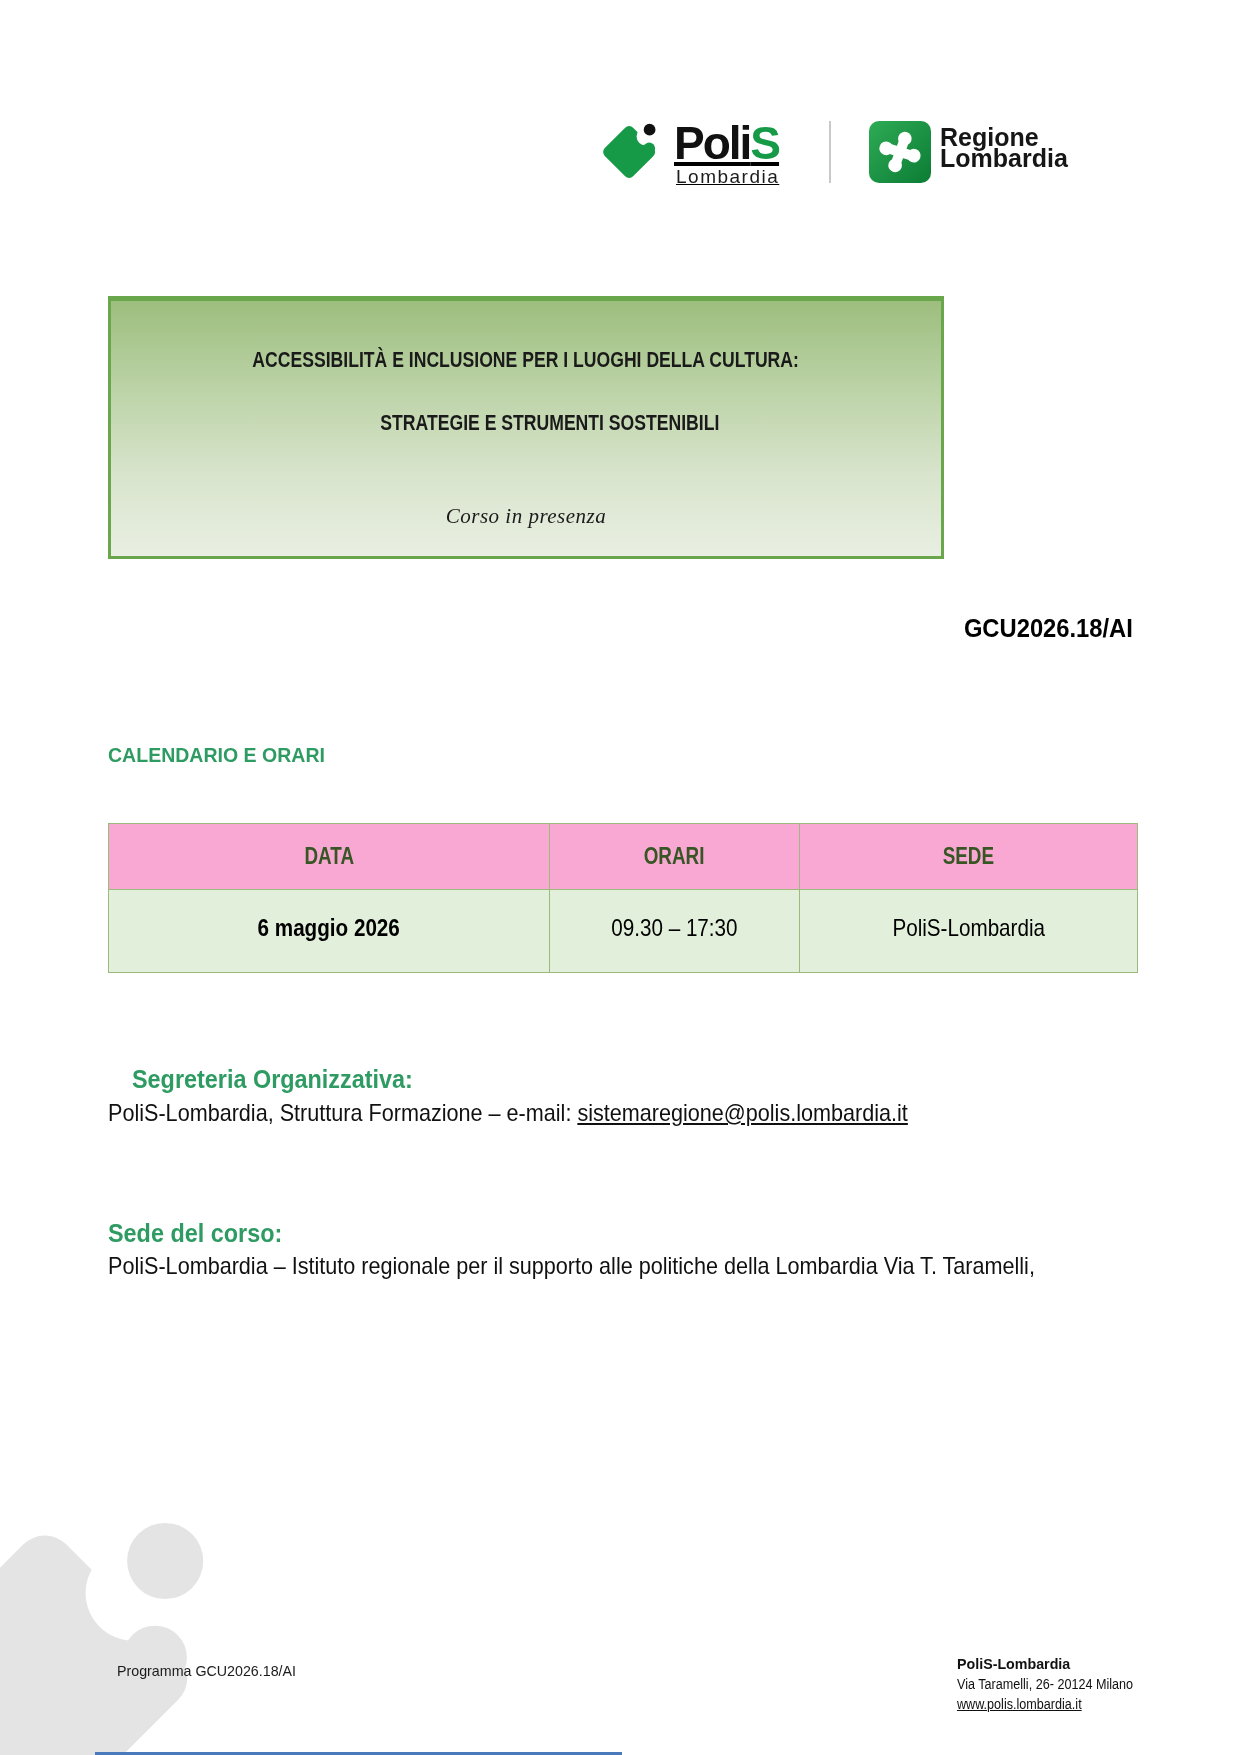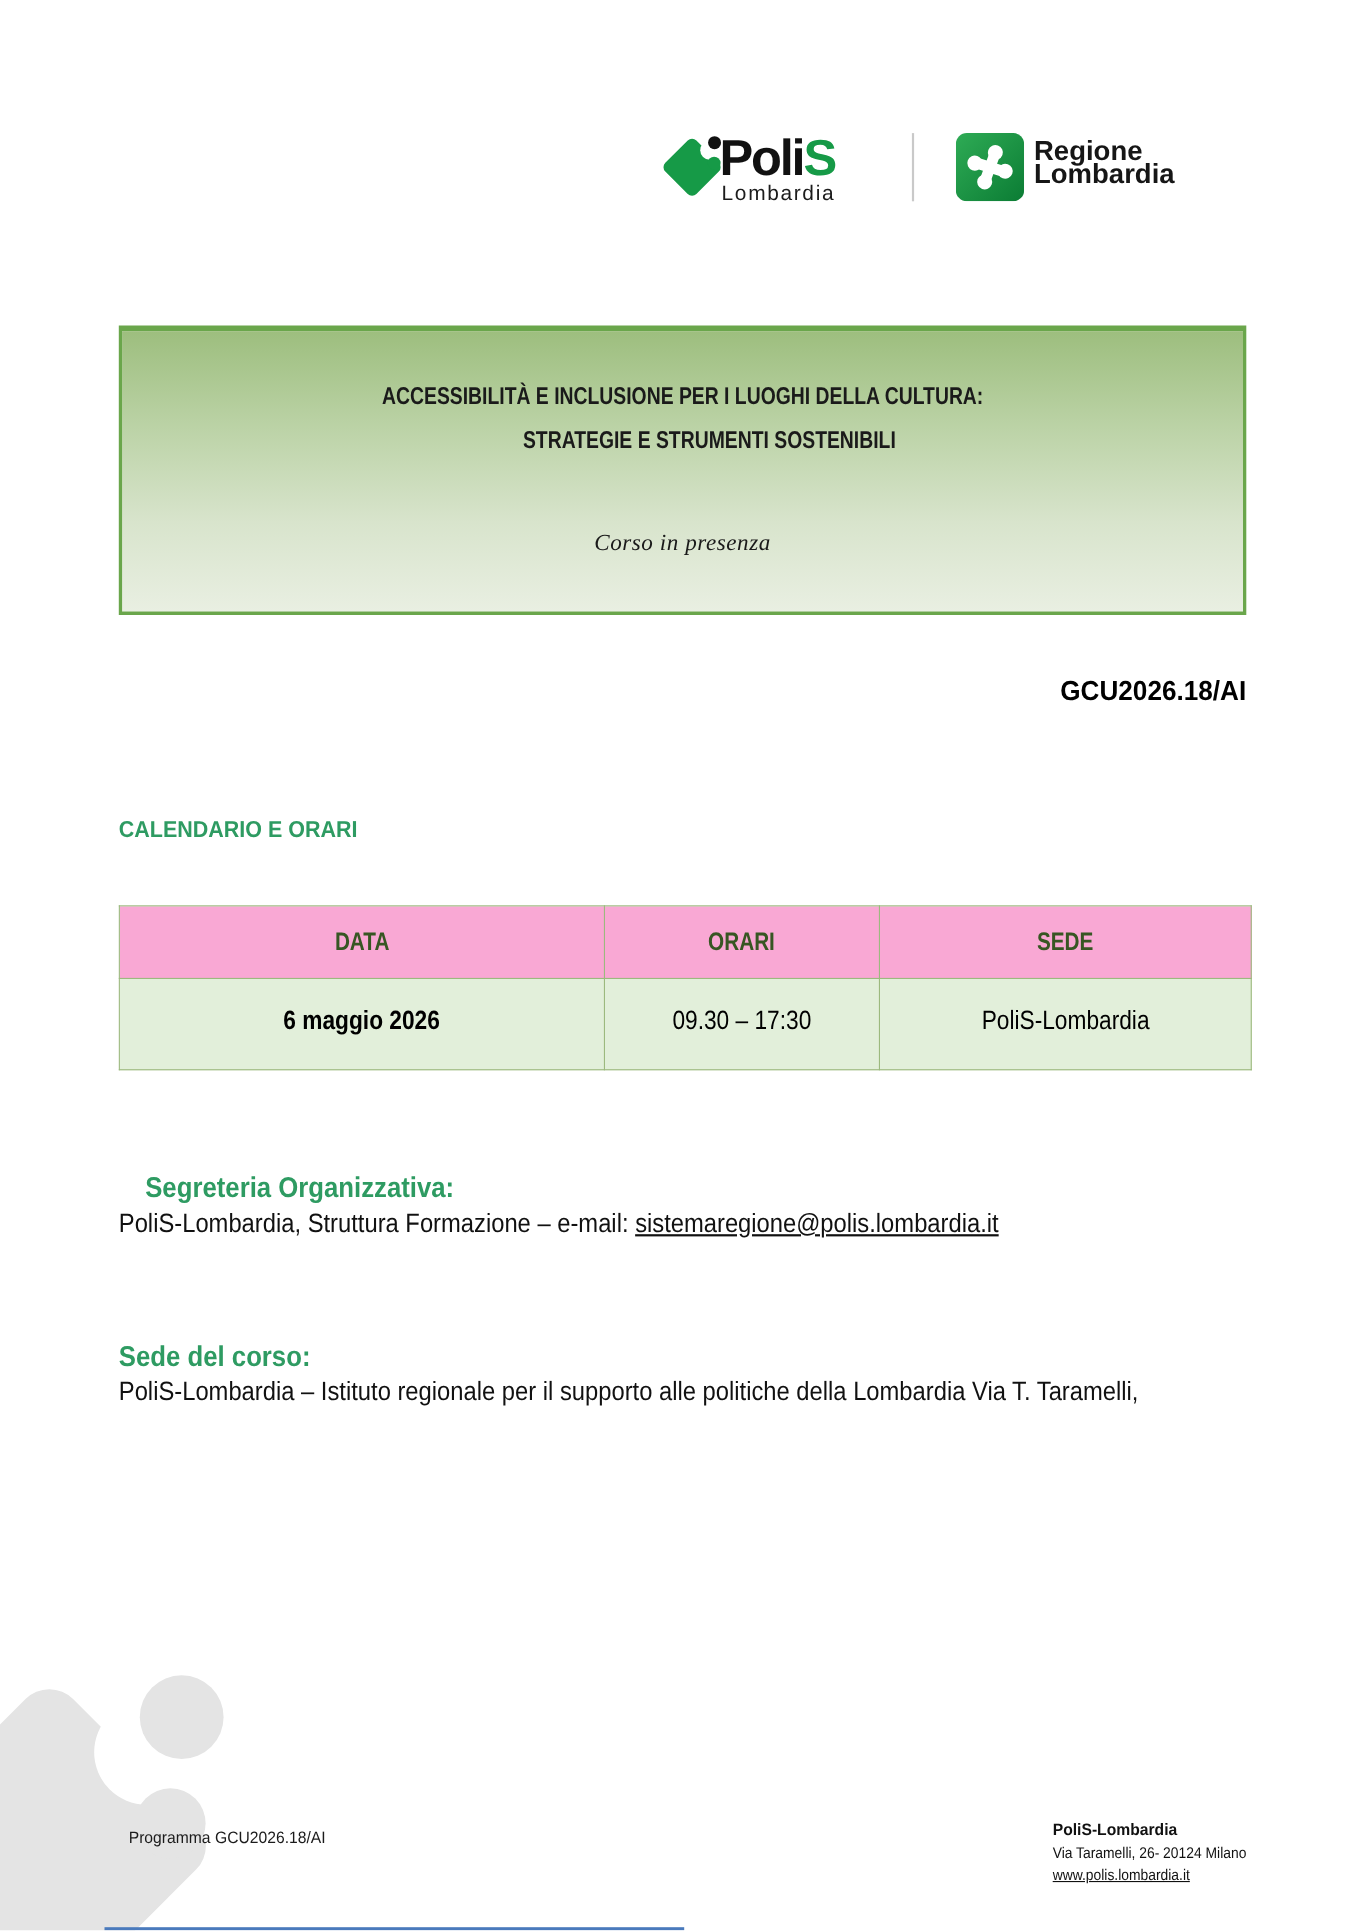--- a/index.html
+++ b/index.html
@@ -18,36 +18,36 @@
   .condTd { transform:scaleX(.86); transform-origin:center center; }
   .condH  { transform:scaleX(.90); transform-origin:left center; }
   .condB  { transform:scaleX(.90); transform-origin:left center; }
   .calH   { transform:scaleX(.93); transform-origin:left center; }
   .codeX  { transform:scaleX(.95); transform-origin:right center; }
   .footX  { transform:scaleX(.95); transform-origin:left center; }
   .footX2 { transform:scaleX(.90); transform-origin:left center; }
 
   
   .logo-divider { left:829px; top:121px; width:2px; height:62px; background:#c9c9c9; }
-  .polis-word { left:654px; top:121px; }
+  .polis-word { left:674px; top:121px;text-decoration:underline; }
   .polis-word .main { font-size:46px; font-weight:800; letter-spacing:-2px; line-height:44px; color:#111; }
   .polis-word .main .s-green { color:#169A47; }
   .polis-word .sub { font-size:19px; letter-spacing:1.5px; color:#1c1c1c; margin-top:1px; margin-left:2px; }
   .regione-word { left:940px; top:127px; font-size:25px; font-weight:700; line-height:21px; color:#161616; }
 
   
   .title-box {
-    left:108px; top:296px; width:1025px; height:263px;
+    left:108px; top:296px; width:836px; height:263px;
     border:3px solid #6AA64B; border-top-width:5px;
     background:linear-gradient(180deg,#9DBE7E 0%, #BCD3A7 35%, #D8E4CC 68%, #E9EFE2 100%);
     text-align:center;
   }
   .title-line { font-size:22px; font-weight:bold; line-height:26px; color:#1a1a1a; }
   .title-line1 { margin-top:46px; }
-  .title-line2 { margin-top:14px;padding-left:48px; }
+  .title-line2 { margin-top:37px;padding-left:48px; }
   .course-mode { margin-top:68px; font-family:"Liberation Serif", serif; font-style:italic; font-size:21px; letter-spacing:.5px; color:#1a1a1a; }
 
   .course-code { left:108px; top:614px; width:1025px; text-align:right; font-size:25px; font-weight:bold; }
 
   .cal-heading { left:108px; top:743px; font-size:21px; font-weight:bold; color:#2E9B62; }
 
   
   .cal-table { left:108px; top:823px; }
   table { border-collapse:collapse; table-layout:fixed; width:1029px; }
   th, td { border:1.5px solid #9CB97E; text-align:center; vertical-align:middle; }

